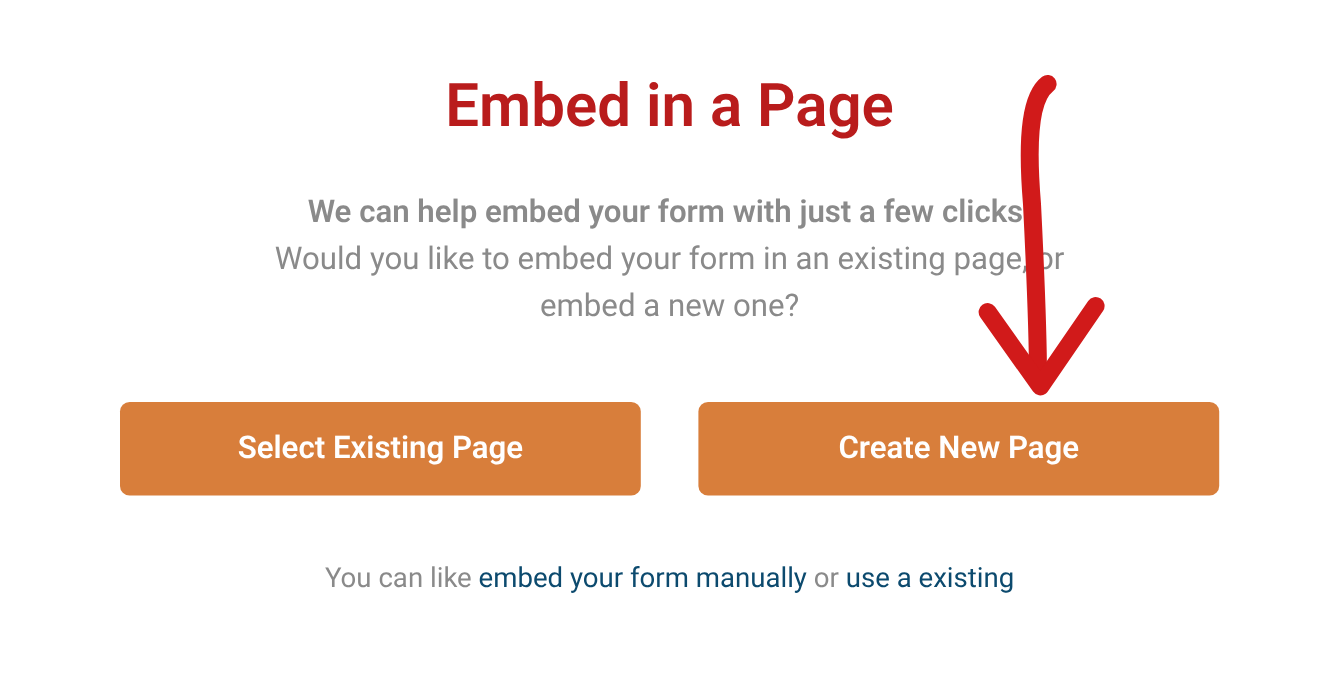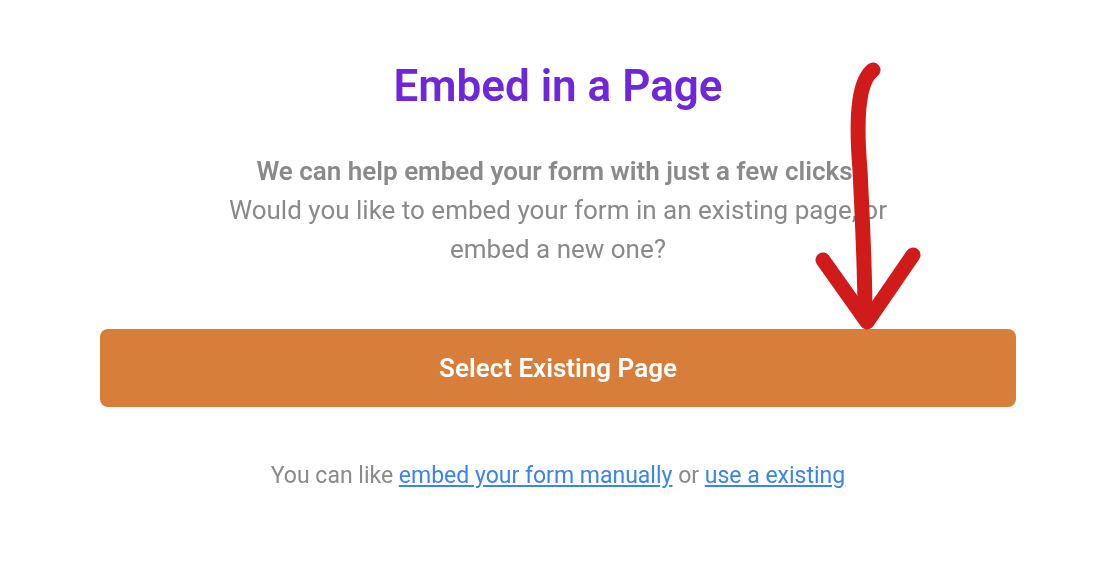--- a/index.html
+++ b/index.html
@@ -14,23 +14,23 @@
       height: 578px;
       position: relative;
       overflow: hidden;
     }
     .dialog {
       width: 100%;
       padding: 60px 100px 40px 100px;
       text-align: center;
     }
     .title {
-      font-size: 44px;
+      font-size: 50px;
       font-weight: 600;
-      color: #6d28d9;
+      color: #b91c1c;
       margin-bottom: 40px;
     }
     .subtitle-bold {
       font-size: 26px;
       font-weight: 600;
       color: #8a8a8a;
       line-height: 1.5;
     }
     .subtitle-normal {
       font-size: 26px;
@@ -57,22 +57,21 @@
       border-radius: 8px;
       padding: 24px 20px;
       cursor: pointer;
       font-family: inherit;
     }
     .footer-text {
       font-size: 23px;
       color: #8a8a8a;
     }
     .footer-link {
-      color: #3b82f6;
-      text-decoration: underline;
+      color: #0c4a6e;
       cursor: pointer;
       text-align: center;
     }
     .annotation-arrow {
       position: absolute;
       top: 60px;
       left: 805px;
       pointer-events: none;
     }
   </style>
@@ -83,20 +82,21 @@
   <h1 class="title">Embed in a Page</h1>
 
   <div class="subtitle-block">
     <div class="subtitle-bold">We can help embed your form with just a few clicks!</div>
     <div class="subtitle-normal">Would you like to embed your form in an existing page, or</div>
     <div class="subtitle-normal">embed a new one?</div>
   </div>
 
   <div class="button-row">
     <button class="btn">Select Existing Page</button>
+    <button class="btn">Create New Page</button>
   </div>
 
   <div class="footer-text">
     <span>You can like </span><a class="footer-link">embed your form manually</a><span> or </span><a class="footer-link">use a existing</a>
   </div>
 </div>
 
 <svg class="annotation-arrow" width="140" height="290" viewBox="0 0 140 290">
   <path d="M 68 10 C 55 20, 50 50, 55 110 C 58 170, 60 215, 60 255" stroke="#d11a1a" stroke-width="15" fill="none" stroke-linecap="round"></path>
   <path d="M 18 200 L 62 262 L 108 195" stroke="#d11a1a" stroke-width="15" fill="none" stroke-linecap="round" stroke-linejoin="round"></path>

